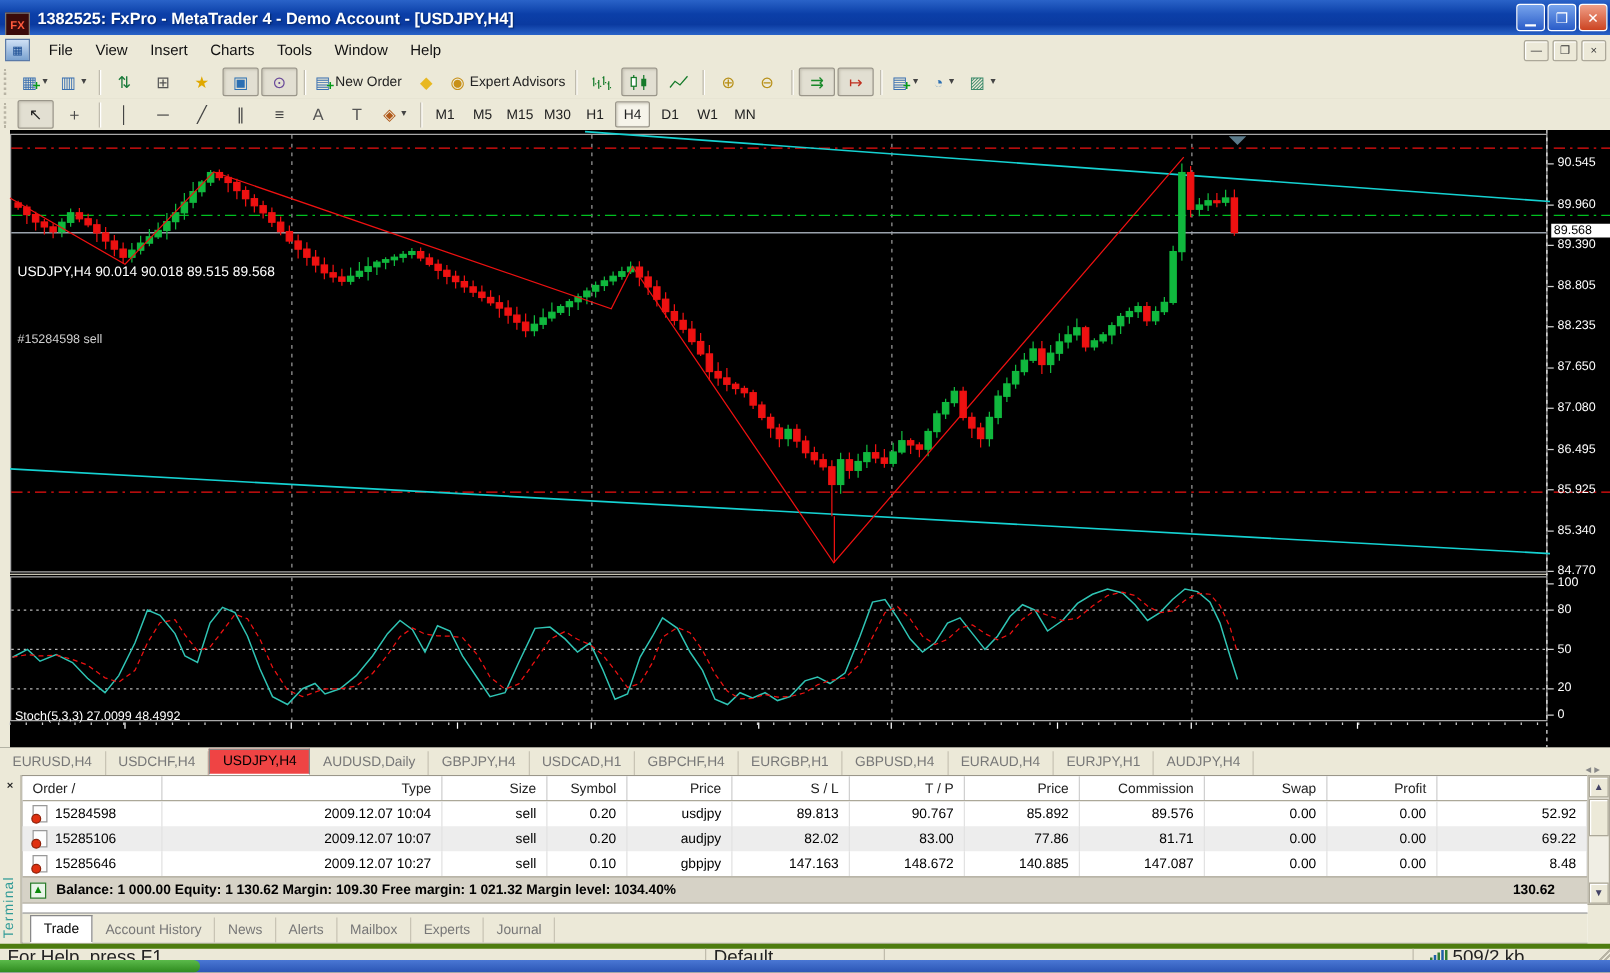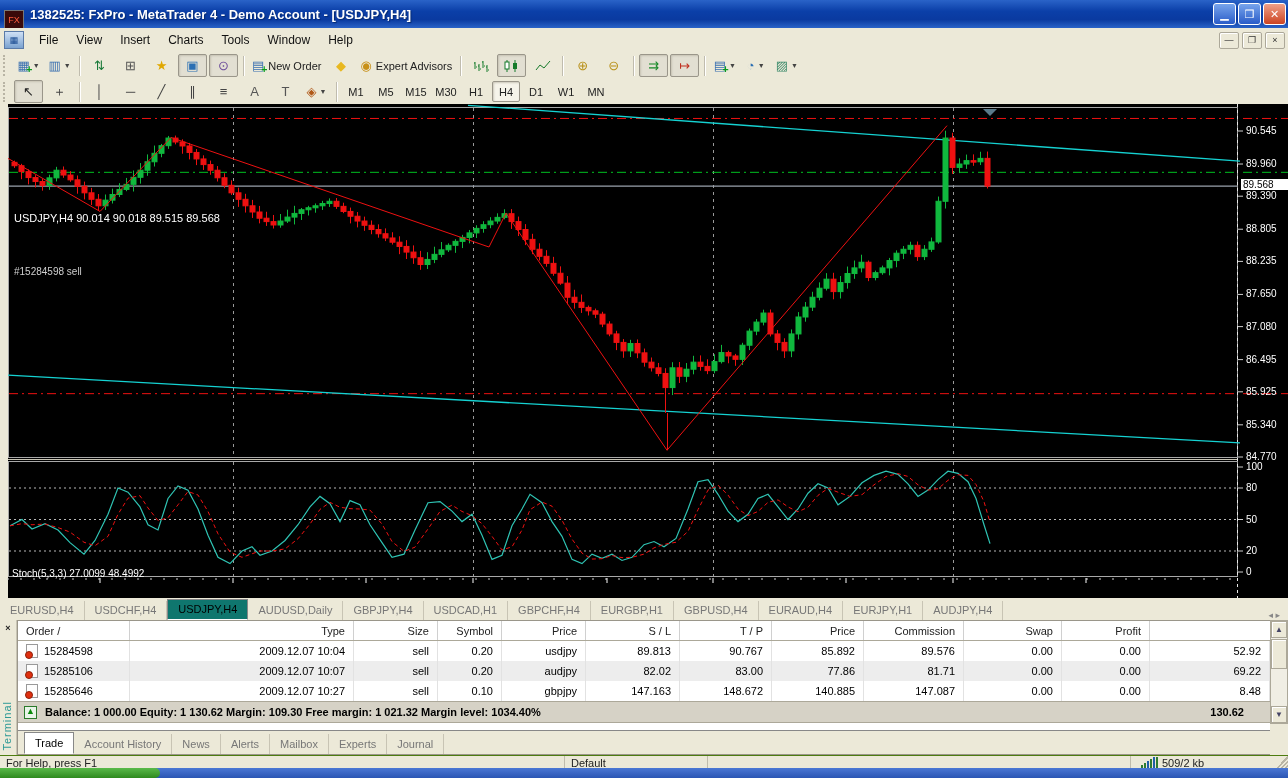--- a/index.html
+++ b/index.html
@@ -1,19 +1,19 @@
 <!DOCTYPE html>
 <html><head>
 <meta charset="utf-8">
 <style>
   html,body{margin:0;padding:0;background:#d8d4c8;}
   #app{position:relative;width:1288px;height:778px;font-family:"Liberation Sans",sans-serif;overflow:hidden;background:#ECE9D8;user-select:none;}
   
   .titlebar{position:absolute;left:0;top:0;width:1288px;height:28px;background:linear-gradient(#2a63c8,#0b3fa8 40%,#0a3aa0 70%,#2a63c8);display:flex;align-items:center;color:#fff;}
-  .titlebar .appicon{width:18px;height:18px;margin:12px 6px 0 4px;background:#3a0a0a;border:1px solid #777;color:#ff5a3c;font-size:9px;font-weight:normal;display:flex;align-items:center;justify-content:center;}
+  .titlebar .appicon{width:18px;height:18px;margin:12px 6px 0 4px;background:#3a0a0a;border:1px solid #777;color:#ff5a3c;font-size:9px;font-weight:bold;display:flex;align-items:center;justify-content:center;}
   .titlebar .ttext{font-size:13px;font-weight:bold;text-shadow:1px 1px 1px #052a70;flex:1;white-space:nowrap;}
   .winbtn{width:21px;height:20px;margin-right:2px;border:1px solid #fff;border-radius:3px;display:flex;align-items:center;justify-content:center;font-size:11px;color:#fff;background:linear-gradient(#77a4ec,#2a5cc8);}
   .winbtn.close{background:linear-gradient(#f0a088,#cc4422);}
   
   .menubar{position:absolute;left:0;top:28px;width:1288px;height:24px;background:#ECE9D8;border-bottom:1px solid #d8d4c8;display:flex;align-items:center;}
   .childicon{width:18px;height:16px;margin:0 6px 0 4px;background:linear-gradient(#cfe0f5,#7aa2d0);border:1px solid #5a7aa8;font-size:9px;color:#184a90;display:flex;align-items:center;justify-content:center;}
   .menuitem{padding:3px 9px;font-size:12px;color:#111;}
   .menuspacer{flex:1;}
   .childctl{width:18px;height:15px;margin-right:3px;background:#ECE9D8;border:1px solid #aca899;border-radius:2px;font-size:9px;display:flex;align-items:center;justify-content:center;color:#333;box-shadow:inset 1px 1px 0 #fff;}
   
@@ -32,21 +32,21 @@
   
   .chartwrap{position:absolute;left:0;top:104px;width:1288px;height:494px;background:#000;}
   .chartwrap svg{position:absolute;left:0;top:0;}
   .ol{position:absolute;color:#fff;font-size:11px;white-space:nowrap;}
   .axis-label{position:absolute;left:6px;color:#fff;font-size:10px;font-family:"Liberation Sans",sans-serif;}
   .curprice{position:absolute;left:1241px;width:44px;background:#fff;color:#000;font-size:10px;padding:0 2px;z-index:3;}
   .timelabel{position:absolute;top:581px;color:#e8e8e8;font-size:10px;white-space:nowrap;}
   
   .charttabs{position:absolute;left:0;top:598px;width:1288px;height:22px;background:#ECE9D8;border-bottom:1px solid #aca899;display:flex;align-items:flex-end;font-size:11px;}
   .ctab{padding:3px 10px 4px;color:#777;border-right:1px solid #c8c4b4;margin-bottom:0;}
-  .ctab.active{background:#0f766e;color:#000;border:1px solid #888;border-bottom:1px solid #fff;font-weight:normal;}
+  .ctab.active{background:#ef4444;color:#000;border:1px solid #888;border-bottom:1px solid #fff;font-weight:normal;}
   .ctabarrows{margin-left:auto;color:#888;font-size:9px;padding-right:8px;}
   
   .terminal{position:absolute;left:0;top:620px;width:1288px;height:135px;background:#ECE9D8;display:flex;}
   .termside{width:16px;position:relative;background:#ECE9D8;border-right:1px solid #c8c4b4;}
   .termclose{position:absolute;top:2px;left:2px;width:12px;height:12px;font-size:9px;color:#222;display:flex;align-items:center;justify-content:center;font-weight:bold;}
   .termlabel{position:absolute;bottom:4px;left:1px;color:#2e9a96;font-size:11px;writing-mode:vertical-rl;transform:rotate(180deg);letter-spacing:1px;}
   .termmain{flex:1;display:flex;flex-direction:column;background:#fff;border:1px solid #9a968a;border-right:none;}
   .trow{display:grid;grid-template-columns:112px 224px 84px 64px 84px 94px 92px 92px 100px 98px 88px 1fr;align-items:center;height:20px;font-size:11px;}
   .trow > div{padding:0 8px;text-align:right;overflow:hidden;white-space:nowrap;border-right:1px solid #e2e2e2;height:100%;display:flex;align-items:center;justify-content:flex-end;}
   .trow > div:first-child{justify-content:flex-start;text-align:left;}
@@ -59,21 +59,21 @@
   .balicon{width:11px;height:11px;margin:0 8px 0 6px;background:#e8f4e8;border:1px solid #2a7a2a;color:#0a8a0a;font-size:9px;line-height:9px;text-align:center;}
   .balprofit{margin-left:auto;padding-right:26px;}
   .sliver{height:7px;background:#fff;border-bottom:1px solid #888;}
   .termtabs{display:flex;align-items:flex-end;background:#ECE9D8;height:23px;font-size:11px;color:#777;}
   .termtab{padding:4px 10px;border-right:1px solid #c8c4b4;}
   .termtab.active{background:#fff;color:#000;border:1px solid #888;border-bottom:1px solid #fff;margin-left:6px;}
   .termscroll{width:16px;background:#f0eee4;border:1px solid #aca899;display:flex;flex-direction:column;height:102px;}
   .sbtn{height:15px;background:#ECE9D8;border:1px solid #aca899;font-size:8px;color:#446;display:flex;align-items:center;justify-content:center;box-shadow:inset 1px 1px 0 #fff;}
   .sthumb{height:28px;background:#ECE9D8;border:1px solid #aca899;box-shadow:inset 1px 1px 0 #fff;margin-top:1px;}
   
-  .statusbar{position:absolute;left:0;top:755px;width:1288px;height:13px;background:#ECE9D8;border-top:1px solid #4d7c0f;display:flex;align-items:center;font-size:11px;color:#222;text-align:right;}
+  .statusbar{position:absolute;left:0;top:755px;width:1288px;height:13px;background:#ECE9D8;border-top:4px solid #4d7c0f;display:flex;align-items:center;font-size:15px;color:#222;text-align:right;}
   .sbpanel{height:100%;display:flex;align-items:center;padding:0 6px;border-right:1px solid #c0bcac;}
   .conn{display:flex;align-items:flex-end;gap:1px;height:10px;margin:0 4px;}
   .conn span{width:2px;background:#2e7d32;display:inline-block;}
   .gripcorner{margin-left:auto;width:13px;height:13px;background:linear-gradient(135deg,transparent 50%,#b8b4a4 50%,#b8b4a4 58%,transparent 58%,transparent 66%,#b8b4a4 66%,#b8b4a4 74%,transparent 74%,transparent 82%,#b8b4a4 82%,#b8b4a4 90%,transparent 90%);}
   .bottomstrip{position:absolute;left:0;top:768px;width:1288px;height:10px;background:linear-gradient(#4a77d4,#2a55b4);}
   .startnub{position:absolute;left:0;top:0;width:160px;height:10px;background:linear-gradient(#5aba4a,#2e8a1e);border-radius:0 8px 8px 0;}
 </style>
 </head>
 <body>
 

